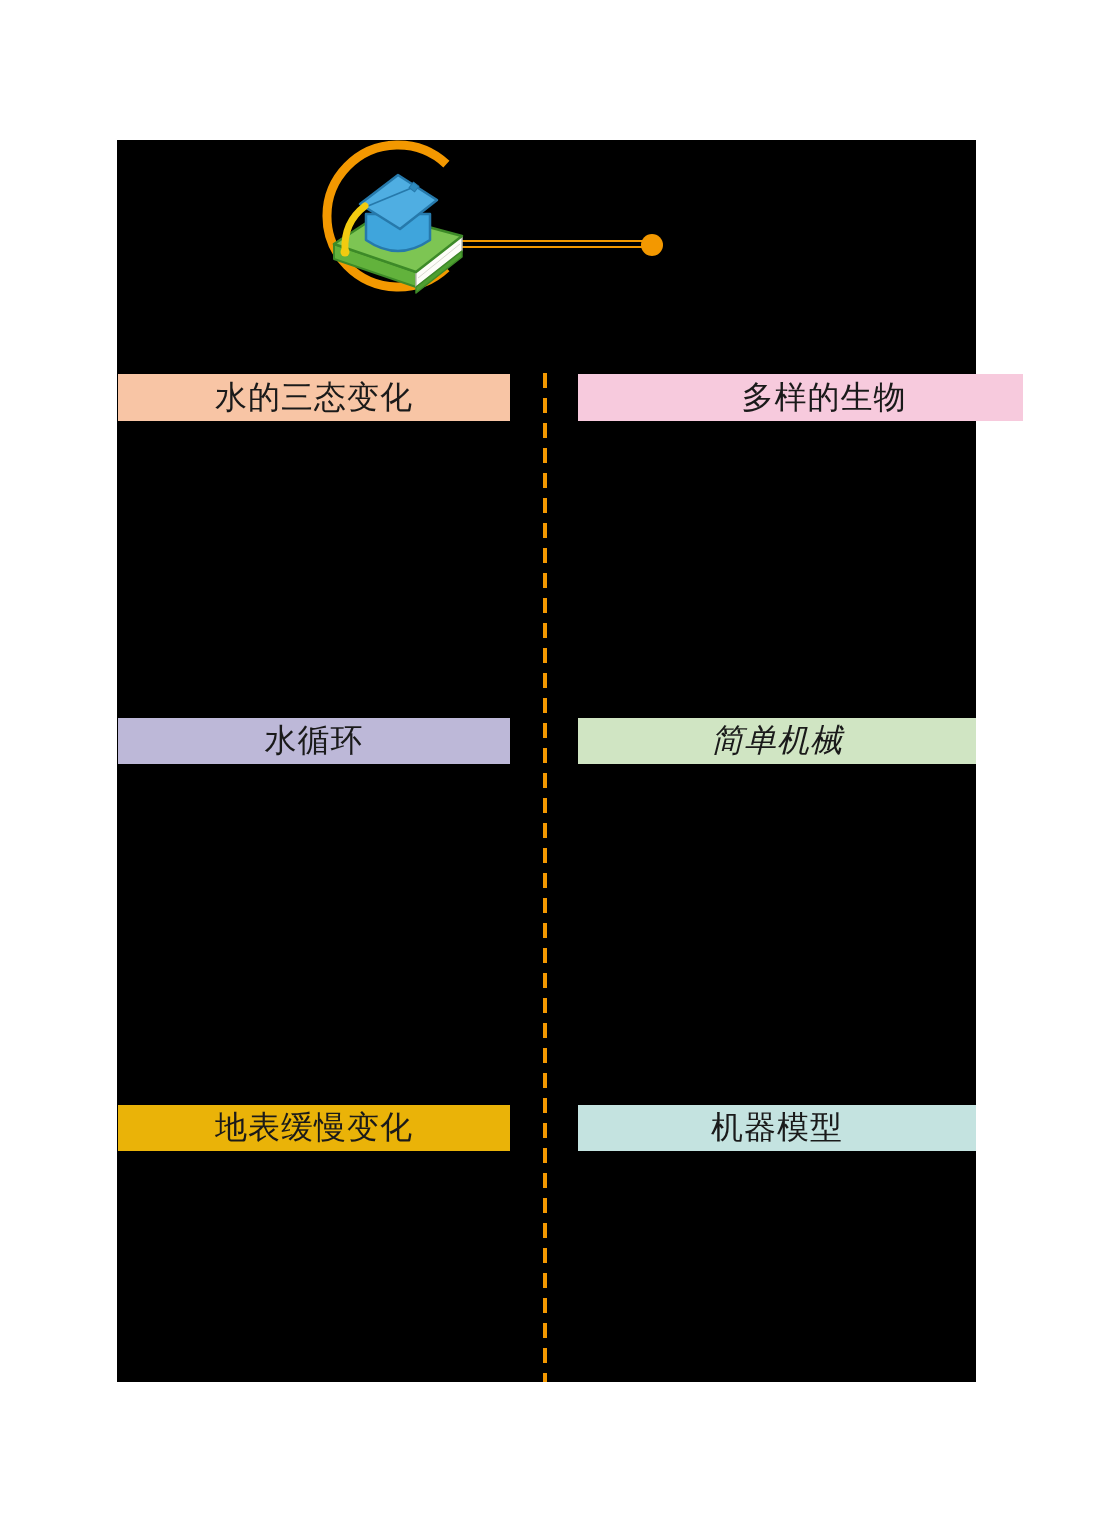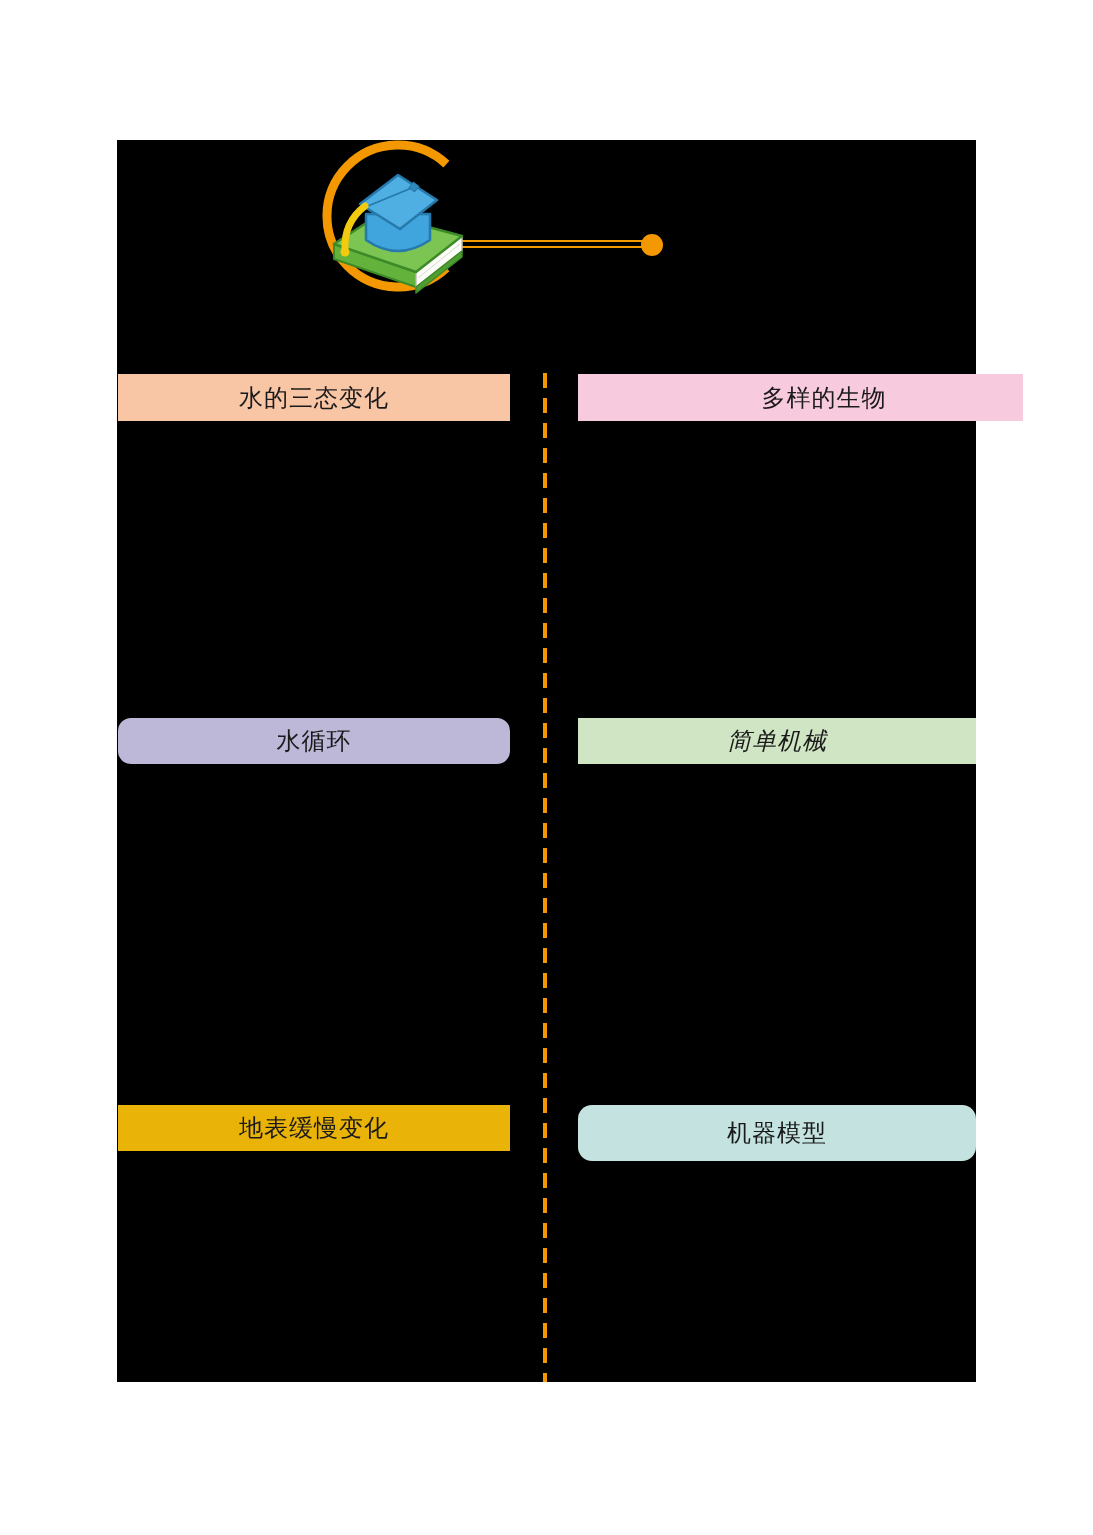--- a/index.html
+++ b/index.html
@@ -28,28 +28,28 @@
     position:absolute;left:328px;top:162px;width:140px;height:132px;z-index:3;
   }
   .center-divider{
     position:absolute;left:543px;top:373px;width:4px;height:1009px;z-index:2;
     background:repeating-linear-gradient(180deg,
       #F39800 0px,#F39800 15px,transparent 15px,transparent 25px);
   }
   .bar{
     position:absolute;z-index:2;
     display:flex;align-items:center;justify-content:center;
-    font-size:24px;letter-spacing:1px;color:#1a1a1a;
+    font-size:32px;letter-spacing:1px;color:#1a1a1a;
   }
   .bar.l1{left:118px;top:374px;width:392px;height:47px;}
   .bar.r1{left:578px;top:374px;width:398px;height:47px;}
-  .bar.l2{left:118px;top:718px;width:392px;height:46px;border-radius:13px;}
+  .bar.l2{left:118px;top:718px;width:392px;height:46px;}
   .bar.r2{left:578px;top:718px;width:398px;height:46px;font-style:italic;}
   .bar.l3{left:118px;top:1105px;width:392px;height:46px;}
-  .bar.r3{left:578px;top:1105px;width:398px;height:56px;border-radius:14px;}
+  .bar.r3{left:578px;top:1105px;width:398px;height:46px;}
 </style>
 </head>
 <body>
 
 <div class="content-area" style="background-color: rgb(0, 0, 0);"></div>
 
 <svg class="logo-arc" viewBox="0 0 156 156" aria-hidden="true">
   <path d="M126.4,26.1 A71,71 0 1 0 126.4,129.9" fill="none" stroke="#F39800" stroke-width="9" stroke-linecap="butt"></path>
 </svg>
 

